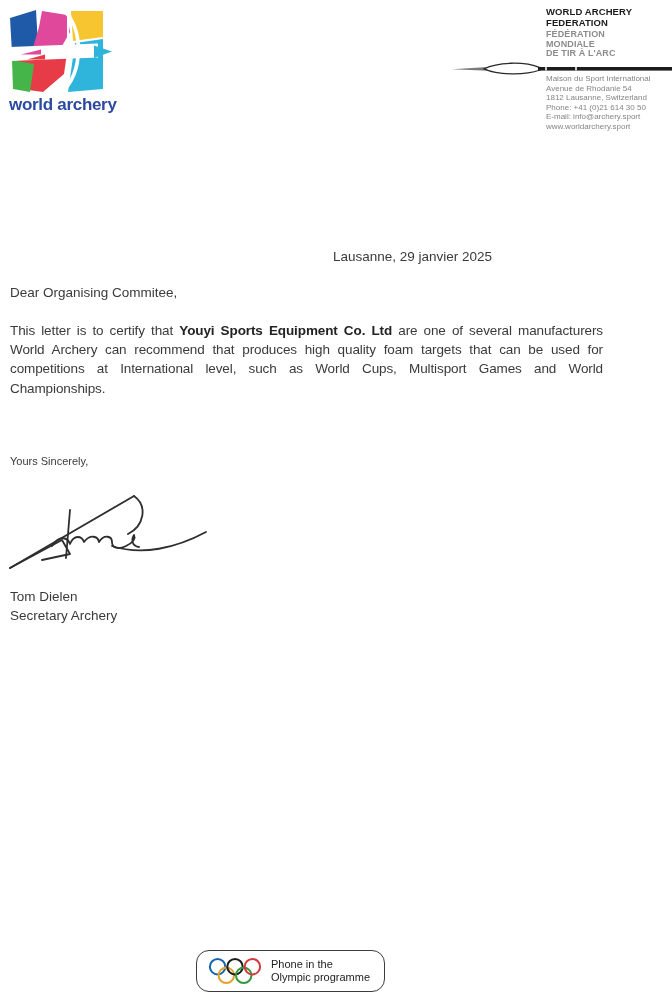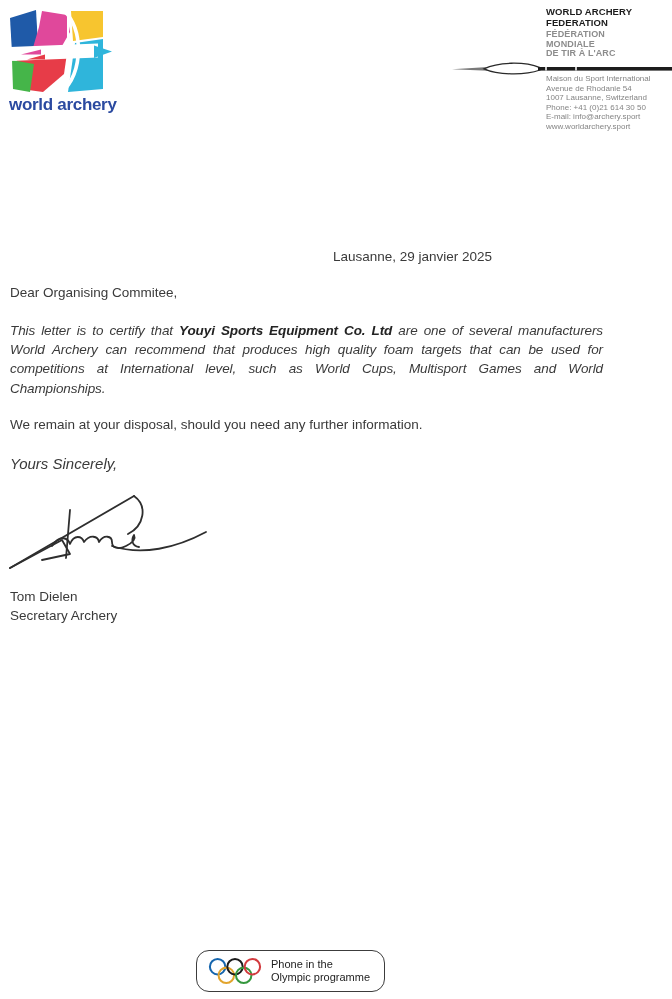--- a/index.html
+++ b/index.html
@@ -40,25 +40,24 @@
     color: #848484;
   }
 
   
   .dateline { left: 333px; top: 209px; font-size: 13.5px; color: #3a3a3a; margin-top: 40px; }
   .salutation { left: 10px; top: 285px; font-size: 13.5px; }
   .para1 {
     left: 10px; top: 321px; width: 593px;
     font-size: 13.5px; line-height: 19.2px; letter-spacing: -0.1px;
     text-align: justify;
-    font-style: italic;
   }
   .para1 b { color: #232323; }
   .para2 { left: 10px; top: 417px; font-size: 13.5px; }
-  .closing { left: 10px; top: 455px; font-size: 15px; font-style: italic; }
+  .closing { left: 10px; top: 455px; font-size: 11px; }
   .signature-svg { left: 8px; top: 484px; }
   .signer-name { left: 10px; top: 589px; font-size: 13.5px; }
   .signer-title { left: 10px; top: 608px; font-size: 13.5px; }
 
   
   .badge {
     left: 196px; top: 950px; width: 189px; height: 42px;
     border: 1.6px solid #3c3c3c; border-radius: 13px;
     box-sizing: border-box;
     display: flex; align-items: center;
@@ -109,33 +108,32 @@
     <polygon points="0,9.2 36,6.9 36,10.7" fill="#7a7a7a"></polygon>
     <path d="M 32,8.8 C 46,2 72,1.2 88,7.6 L 88,10 C 72,15.6 46,15 32,8.8 Z" fill="#ffffff" stroke="#2a2a2a" stroke-width="1.3"></path>
     <rect x="86" y="7" width="134" height="3.6" fill="#1c1c1c"></rect>
     <rect x="93" y="7" width="2" height="3.6" fill="#c9c9c9"></rect>
     <rect x="123" y="7" width="2" height="3.6" fill="#c9c9c9"></rect>
   </svg>
 
   <div class="abs address">
     <div>Maison du Sport International</div>
     <div>Avenue de Rhodanie 54</div>
-    <div>1007 Lausanne, Switzerland</div>
+    <div>1812 Lausanne, Switzerland</div>
     <div>Phone: +41 (0)21 614 30 50</div>
     <div>E-mail: info@archery.sport</div>
     <div>www.worldarchery.sport</div>
   </div>
 
   <div class="abs dateline">Lausanne, 29 janvier 2025</div>
 
   <div class="abs salutation">Dear Organising Commitee,</div>
 
   <div class="abs para1"><span>This letter is to certify that </span><b>Youyi Sports Equipment Co. Ltd</b><span> are one of several manufacturers World Archery can recommend that produces high quality foam targets that can be used for competitions at International level, such as World Cups, Multisport Games and World Championships.</span></div>
 
-  <div class="abs para2">We remain at your disposal, should you need any further information.</div>
 
   <div class="abs closing">Yours Sincerely,</div>
 
   <svg class="abs signature-svg" width="204" height="90" viewBox="0 0 204 90" aria-hidden="true">
     <g fill="none" stroke="#2e2e2e" stroke-width="1.8" stroke-linecap="round" stroke-linejoin="round">
       <path d="M 2,84 L 126,12"></path>
       <path d="M 126,12 C 140,22 136,42 120,50"></path>
       <path d="M 2,84 L 54,56 L 62,70 L 34,76"></path>
       <path d="M 62,26 L 58,74"></path>
       <path d="M 44,62 C 52,50 60,54 62,60 C 66,50 74,52 76,58 C 82,50 90,52 91,58 C 96,50 104,52 104,58 C 104,64 110,66 118,62 C 124,59 128,55 126,51 C 123,56 124,62 131,63"></path>

